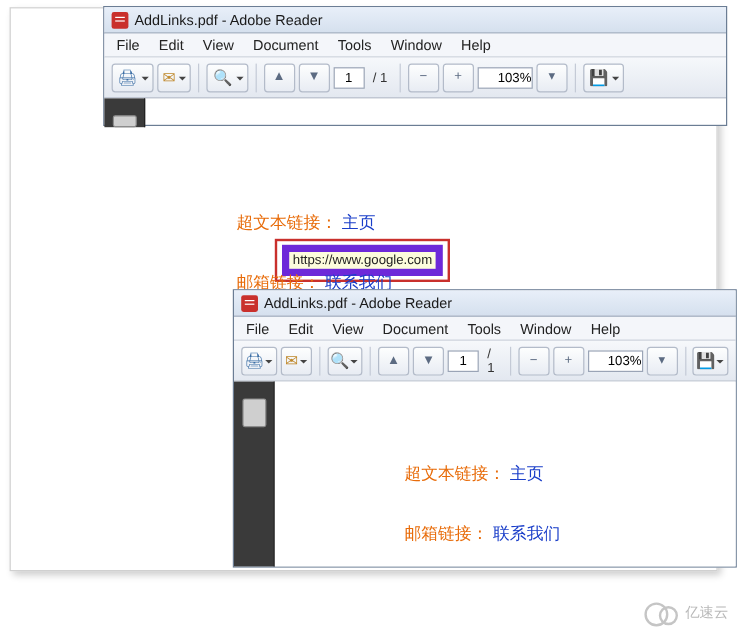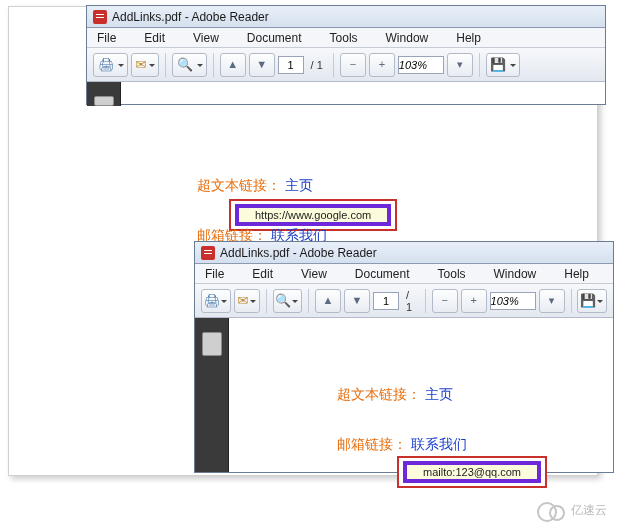--- a/index.html
+++ b/index.html
@@ -54,21 +54,21 @@
       background: #fff;
       box-shadow: 0 3px 0 #fff;
     }
     .menu-bar {
       height: 20px;
       background: #f4f6fa;
       border-bottom: 1px solid #c6ccd6;
       display: flex;
       align-items: center;
       padding: 0 4px;
-      gap: 16px;
+      gap: 4px;
     }
     .menu-item {
       padding: 2px 6px;
       color: #222;
       cursor: default;
     }
     .toolbar {
       height: 34px;
       background: linear-gradient(#f6f8fb, #e3e8f0);
       border-bottom: 1px solid #b3bbc9;
@@ -113,23 +113,22 @@
       height: 18px;
       border: 1px solid #9aa4b6;
       text-align: center;
       font-size: 11px;
     }
     .page-total { color: #333; font-size: 11px; padding: 0 4px; }
     .zoom-input {
       width: 46px;
       height: 18px;
       border: 1px solid #9aa4b6;
-      text-align: left;
+      text-align: right;
       font-size: 11px;
-      font-style: italic;
     }
     .sidebar {
       position: absolute;
       left: 0;
       top: 76px;
       bottom: 0;
       width: 34px;
       background: #3a3a3a;
       border-right: 1px solid #222;
       display: flex;
@@ -160,23 +159,23 @@
     }
     .orange-label { color: #e86c0a; margin-left: 48px; }
     .blue-link { color: #1a3ec9; font-family: Liberation Mono, monospace; }
     .tooltip-box {
       position: absolute;
       border: 2px solid #c9302c;
       padding: 3px 4px;
       background: #fff;
     }
     .tooltip-inner {
-      border: 4px solid #6d28d9;
+      border: 6px solid #6d28d9;
       background: #fcfcdc;
-      padding: 1px 16px;
+      padding: 1px 3px;
       font-size: 11px;
       color: #222;
       white-space: nowrap;
     }
 
     
     #w1 { left: 77px; top: -2px; width: 520px; height: 100px; }
     
     #w2 { left: 185px; top: 234px; width: 420px; height: 232px; }
 
@@ -329,23 +328,20 @@
     </div>
     <div class="doc-area">
       <div class="content-text" style="left:60px; top:68px;">
         <span class="orange-label">超文本链接：</span>
         <span class="blue-link">主页</span>
       </div>
       <div class="content-text" style="left:60px; top:118px;">
         <span class="orange-label">邮箱链接：</span>
         <span class="blue-link">联系我们</span>
       </div>
-      <div class="tooltip-box" style="left:168px; top:138px;">
-        <div class="tooltip-inner">mailto:123@qq.com</div>
-      </div>
     </div>
   </div>
 
 </div>
 
 <div class="watermark">
   <span class="wm-cloud"></span>
   <span>亿速云</span>
 </div>
 

